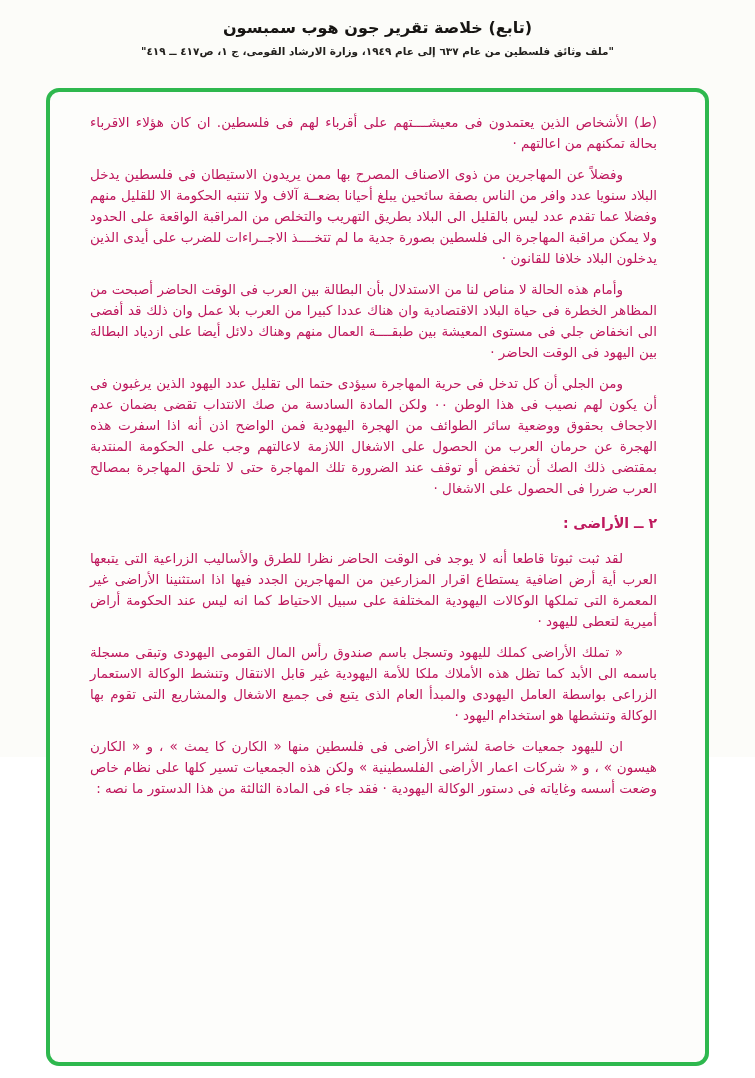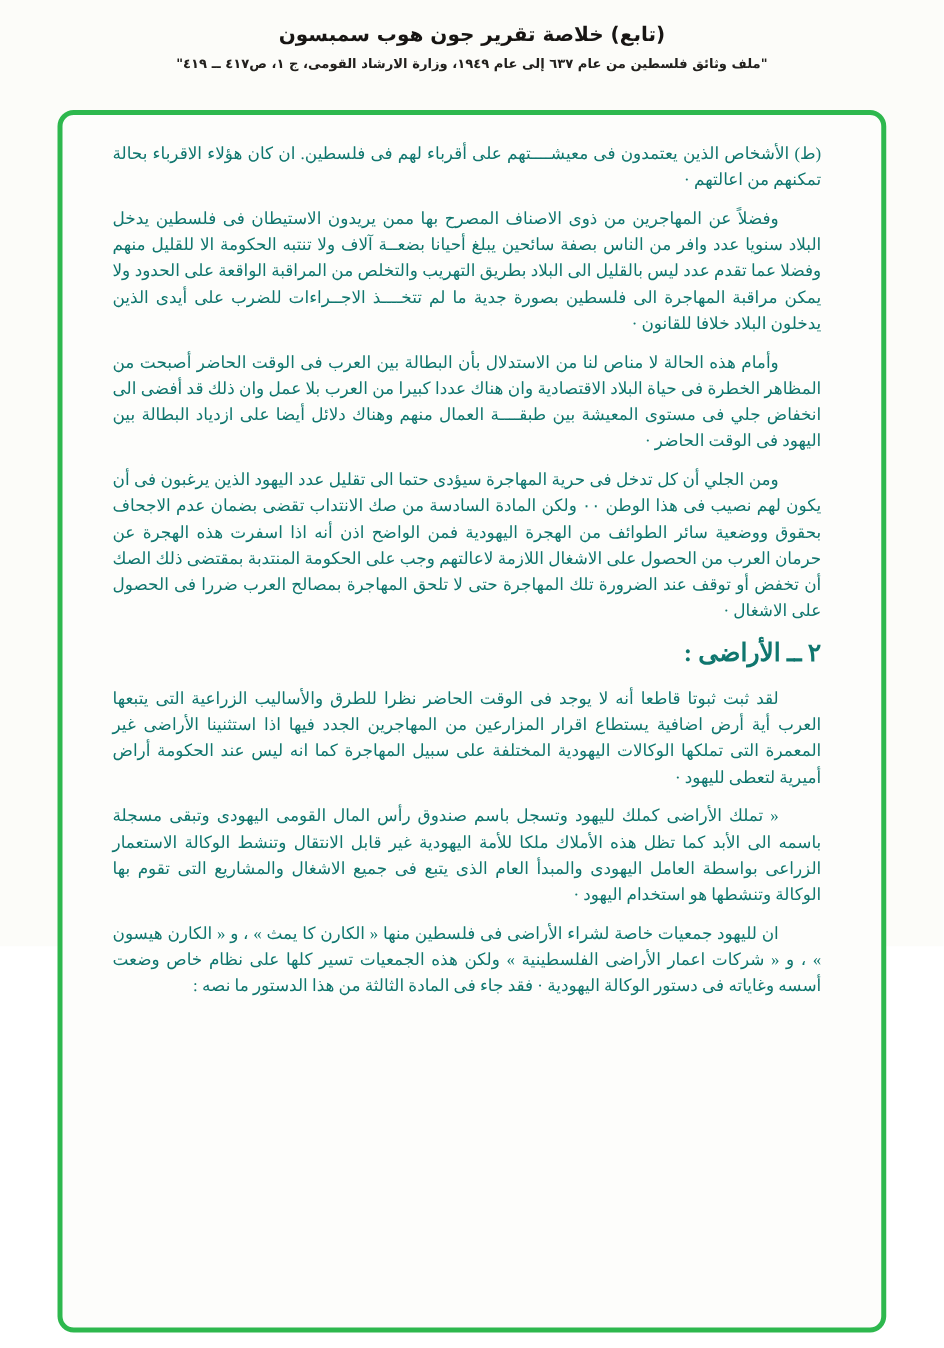--- a/index.html
+++ b/index.html
@@ -52,32 +52,31 @@
     box-sizing: border-box;
     background: #fdfdfb;
     overflow: hidden;
   }
   .text {
     direction: rtl;
     text-align: justify;
     padding: 20px 48px 14px 40px;
     font-size: 13.5px;
     line-height: 21px;
-    color: #0f766e;
-    font-family: Liberation Serif, serif;
+    color: #be185d;
   }
   .para {
     margin: 0 0 10px 0;
     text-indent: 34px;
   }
   .para.flush {
     text-indent: 0;
   }
   .section-heading {
-    font-size: 20px;
+    font-size: 14px;
     font-weight: 700;
     margin: 14px 0 14px 0;
     text-indent: 0;
   }
 </style>
 </head>
 <body>
 
 <main class="page">
 
@@ -88,19 +87,19 @@
 
   <section class="frame" style="border-color: rgb(46, 184, 78);">
     <div class="text">
       <p class="para flush">(ط) الأشخاص الذين يعتمدون فى معيشــــتهم على أقرباء لهم فى فلسطين. ان كان هؤلاء الاقرباء بحالة تمكنهم من اعالتهم ·</p>
       <p class="para">وفضلاً عن المهاجرين من ذوى الاصناف المصرح بها ممن يريدون الاستيطان فى فلسطين يدخل البلاد سنويا عدد وافر من الناس بصفة سائحين يبلغ أحيانا بضعــة آلاف ولا تنتبه الحكومة الا للقليل منهم وفضلا عما تقدم عدد ليس بالقليل الى البلاد بطريق التهريب والتخلص من المراقبة الواقعة على الحدود ولا يمكن مراقبة المهاجرة الى فلسطين بصورة جدية ما لم تتخــــذ الاجــراءات للضرب على أيدى الذين يدخلون البلاد خلافا للقانون ·</p>
       <p class="para">وأمام هذه الحالة لا مناص لنا من الاستدلال بأن البطالة بين العرب فى الوقت الحاضر أصبحت من المظاهر الخطرة فى حياة البلاد الاقتصادية وان هناك عددا كبيرا من العرب بلا عمل وان ذلك قد أفضى الى انخفاض جلي فى مستوى المعيشة بين طبقــــة العمال منهم وهناك دلائل أيضا على ازدياد البطالة بين اليهود فى الوقت الحاضر ·</p>
       <p class="para">ومن الجلي أن كل تدخل فى حرية المهاجرة سيؤدى حتما الى تقليل عدد اليهود الذين يرغبون فى أن يكون لهم نصيب فى هذا الوطن ٠٠ ولكن المادة السادسة من صك الانتداب تقضى بضمان عدم الاجحاف بحقوق ووضعية سائر الطوائف من الهجرة اليهودية فمن الواضح اذن أنه اذا اسفرت هذه الهجرة عن حرمان العرب من الحصول على الاشغال اللازمة لاعالتهم وجب على الحكومة المنتدبة بمقتضى ذلك الصك أن تخفض أو توقف عند الضرورة تلك المهاجرة حتى لا تلحق المهاجرة بمصالح العرب ضررا فى الحصول على الاشغال ·</p>
 
       <h2 class="section-heading">٢ ــ الأراضى :</h2>
 
-      <p class="para">لقد ثبت ثبوتا قاطعا أنه لا يوجد فى الوقت الحاضر نظرا للطرق والأساليب الزراعية التى يتبعها العرب أية أرض اضافية يستطاع اقرار المزارعين من المهاجرين الجدد فيها اذا استثنينا الأراضى غير المعمرة التى تملكها الوكالات اليهودية المختلفة على سبيل المهاجرة كما انه ليس عند الحكومة أراض أميرية لتعطى لليهود ·</p>
+      <p class="para">لقد ثبت ثبوتا قاطعا أنه لا يوجد فى الوقت الحاضر نظرا للطرق والأساليب الزراعية التى يتبعها العرب أية أرض اضافية يستطاع اقرار المزارعين من المهاجرين الجدد فيها اذا استثنينا الأراضى غير المعمرة التى تملكها الوكالات اليهودية المختلفة على سبيل الاحتياط كما انه ليس عند الحكومة أراض أميرية لتعطى لليهود ·</p>
       <p class="para">« تملك الأراضى كملك لليهود وتسجل باسم صندوق رأس المال القومى اليهودى وتبقى مسجلة باسمه الى الأبد كما تظل هذه الأملاك ملكا للأمة اليهودية غير قابل الانتقال وتنشط الوكالة الاستعمار الزراعى بواسطة العامل اليهودى والمبدأ العام الذى يتبع فى جميع الاشغال والمشاريع التى تقوم بها الوكالة وتنشطها هو استخدام اليهود ·</p>
       <p class="para">ان لليهود جمعيات خاصة لشراء الأراضى فى فلسطين منها « الكارن كا يمث » ، و « الكارن هيسون » ، و « شركات اعمار الأراضى الفلسطينية » ولكن هذه الجمعيات تسير كلها على نظام خاص وضعت أسسه وغاياته فى دستور الوكالة اليهودية · فقد جاء فى المادة الثالثة من هذا الدستور ما نصه :</p>
     </div>
   </section>
 
 </main>
 
 </body></html>

